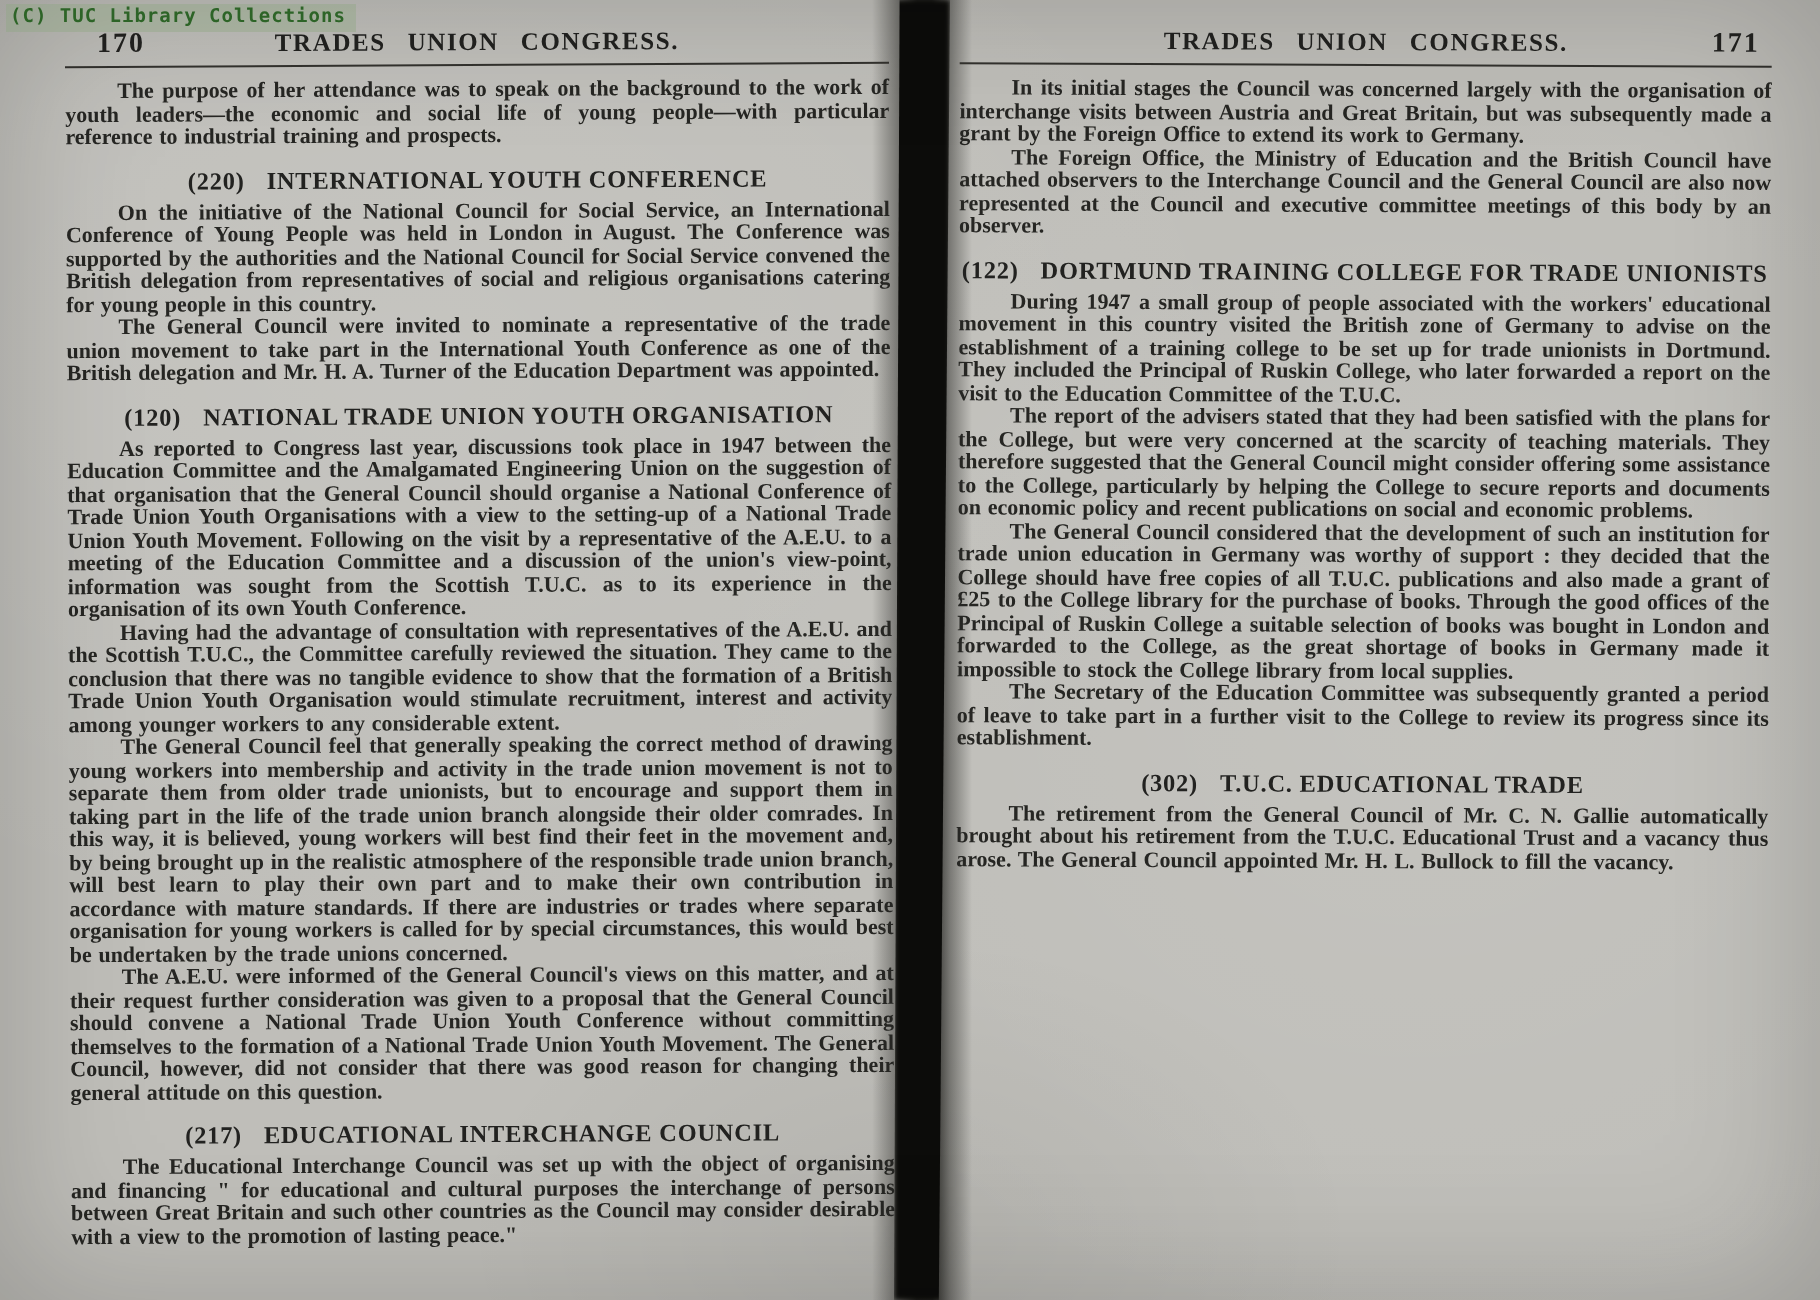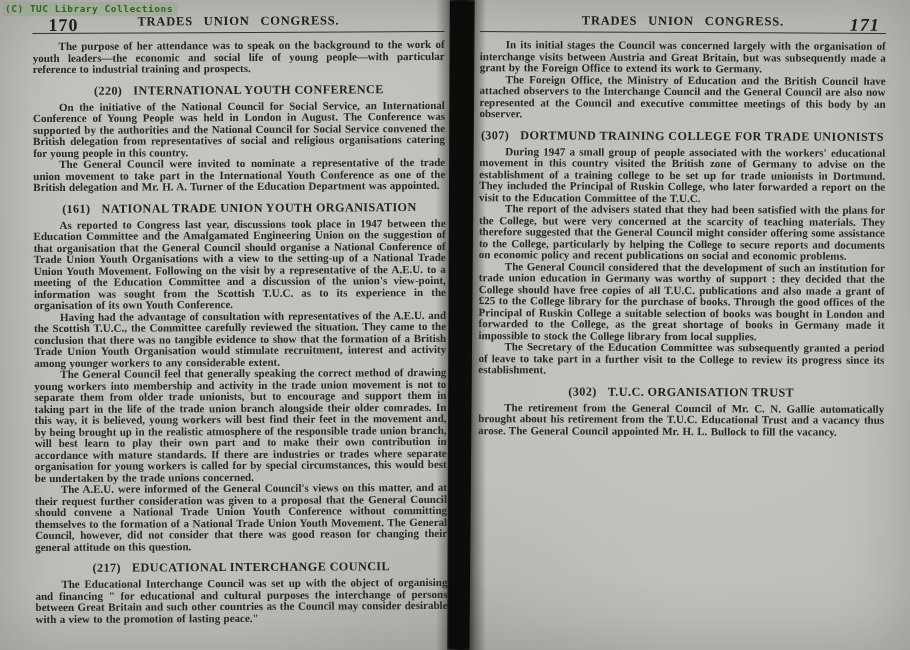--- a/index.html
+++ b/index.html
@@ -38,23 +38,23 @@
   }
   .page { position:absolute; top:14px; width:412px; }
   .page.left  { left:34px;  transform:rotate(-0.3deg); }
   .page.right { left:479px; width:406px; transform:rotate(0.25deg); }
   .page-header {
     position:relative; text-align:center; font-weight:bold; font-size:12.5px;
     letter-spacing:0.8px; padding-bottom:3px; border-bottom:1.8px solid #33322e;
     margin-bottom:7px;
   }
   .running-title { word-spacing:7px; }
-  .page-number { position:absolute; top:0; font-size:18px; letter-spacing:1px; }
+  .page-number { position:absolute; top:0; font-size:14px; letter-spacing:1px; }
   .page.left  .page-number { left:16px; }
-  .page.right .page-number { right:6px;font-style:italic; }
+  .page.right .page-number { right:6px; }
   .page p {
     margin:0; font-size:11px; line-height:11.5px; font-weight:bold;
     text-align:justify; text-indent:26px; word-spacing:0.6px; color:#262623;
   }
   .section-heading {
     margin:8px 0 3px; text-align:center; font-size:12.2px; font-weight:bold;
     letter-spacing:0.4px; white-space:nowrap;
   }
   .sec-num { margin-right:11px; }
 </style>
@@ -73,42 +73,42 @@
       <span class="page-number">170</span>
       <span class="running-title">TRADES UNION CONGRESS.</span>
     </div>
 
     <p>The purpose of her attendance was to speak on the background to the work of youth leaders—the economic and social life of young people—with particular reference to industrial training and prospects.</p>
 
     <h2 class="section-heading"><span class="sec-num">(220)</span><span>INTERNATIONAL YOUTH CONFERENCE</span></h2>
     <p>On the initiative of the National Council for Social Service, an International Conference of Young People was held in London in August.  The Conference was supported by the authorities and the National Council for Social Service convened the British delegation from representatives of social and religious organisations catering for young people in this country.</p>
     <p>The General Council were invited to nominate a representative of the trade union movement to take part in the International Youth Conference as one of the British delegation and Mr. H. A. Turner of the Education Department was appointed.</p>
 
-    <h2 class="section-heading"><span class="sec-num">(161)</span><span>NATIONAL TRADE UNION YOUTH ORGANISATION</span></h2>
+    <h2 class="section-heading"><span class="sec-num">(120)</span><span>NATIONAL TRADE UNION YOUTH ORGANISATION</span></h2>
     <p>As reported to Congress last year, discussions took place in 1947 between the Education Committee and the Amalgamated Engineering Union on the suggestion of that organisation that the General Council should organise a National Conference of Trade Union Youth Organisations with a view to the setting-up of a National Trade Union Youth Movement.  Following on the visit by a representative of the A.E.U. to a meeting of the Education Committee and a discussion of the union's view-point, information was sought from the Scottish T.U.C. as to its experience in the organisation of its own Youth Conference.</p>
     <p>Having had the advantage of consultation with representatives of the A.E.U. and the Scottish T.U.C., the Committee carefully reviewed the situation.  They came to the conclusion that there was no tangible evidence to show that the formation of a British Trade Union Youth Organisation would stimulate recruitment, interest and activity among younger workers to any considerable extent.</p>
     <p>The General Council feel that generally speaking the correct method of drawing young workers into membership and activity in the trade union movement is not to separate them from older trade unionists, but to encourage and support them in taking part in the life of the trade union branch alongside their older comrades.  In this way, it is believed, young workers will best find their feet in the movement and, by being brought up in the realistic atmosphere of the responsible trade union branch, will best learn to play their own part and to make their own contribution in accordance with mature standards.  If there are industries or trades where separate organisation for young workers is called for by special circumstances, this would best be undertaken by the trade unions concerned.</p>
     <p>The A.E.U. were informed of the General Council's views on this matter, and at their request further consideration was given to a proposal that the General Council should convene a National Trade Union Youth Conference without committing themselves to the formation of a National Trade Union Youth Movement.  The General Council, however, did not consider that there was good reason for changing their general attitude on this question.</p>
 
     <h2 class="section-heading"><span class="sec-num">(217)</span><span>EDUCATIONAL INTERCHANGE COUNCIL</span></h2>
     <p>The Educational Interchange Council was set up with the object of organising and financing " for educational and cultural purposes the interchange of persons between Great Britain and such other countries as the Council may consider desirable with a view to the promotion of lasting peace."</p>
   </div>
 
   <div class="page right">
     <div class="page-header">
       <span class="running-title">TRADES UNION CONGRESS.</span>
       <span class="page-number">171</span>
     </div>
 
     <p>In its initial stages the Council was concerned largely with the organisation of interchange visits between Austria and Great Britain, but was subsequently made a grant by the Foreign Office to extend its work to Germany.</p>
     <p>The Foreign Office, the Ministry of Education and the British Council have attached observers to the Interchange Council and the General Council are also now represented at the Council and executive committee meetings of this body by an observer.</p>
 
-    <h2 class="section-heading"><span class="sec-num">(307)</span><span>DORTMUND TRAINING COLLEGE FOR TRADE UNIONISTS</span></h2>
+    <h2 class="section-heading"><span class="sec-num">(122)</span><span>DORTMUND TRAINING COLLEGE FOR TRADE UNIONISTS</span></h2>
     <p>During 1947 a small group of people associated with the workers' educational movement in this country visited the British zone of Germany to advise on the establishment of a training college to be set up for trade unionists in Dortmund.    They included the Principal of Ruskin College, who later forwarded a report on the visit to the Education Committee of the T.U.C.</p>
     <p>The report of the advisers stated that they had been satisfied with the plans for the College, but were very concerned at the scarcity of teaching materials.  They therefore suggested that the General Council might consider offering some assistance to the College, particularly by helping the College to secure reports and documents on economic policy and recent publications on social and economic problems.</p>
     <p>The General Council considered that the development of such an institution for trade union education in Germany was worthy of support :  they decided that the College should have free copies of all T.U.C. publications and also made a grant of £25 to the College library for the purchase of books.  Through the good offices of the Principal of Ruskin College a suitable selection of books was bought in London and forwarded to the College, as the great shortage of books in Germany made it impossible to stock the College library from local supplies.</p>
     <p>The Secretary of the Education Committee was subsequently granted a period of leave to take part in a further visit to the College to review its progress since its establishment.</p>
 
-    <h2 class="section-heading"><span class="sec-num">(302)</span><span>T.U.C. ORGANISATION TRUST</span></h2>
+    <h2 class="section-heading"><span class="sec-num">(302)</span><span>T.U.C. EDUCATIONAL TRADE</span></h2>
     <p>The retirement from the General Council of Mr. C. N. Gallie automatically brought about his retirement from the T.U.C. Educational Trust and a vacancy thus arose.  The General Council appointed Mr. H. L. Bullock to fill the vacancy.</p>
   </div>
 
 </div>
 
 </body></html>

